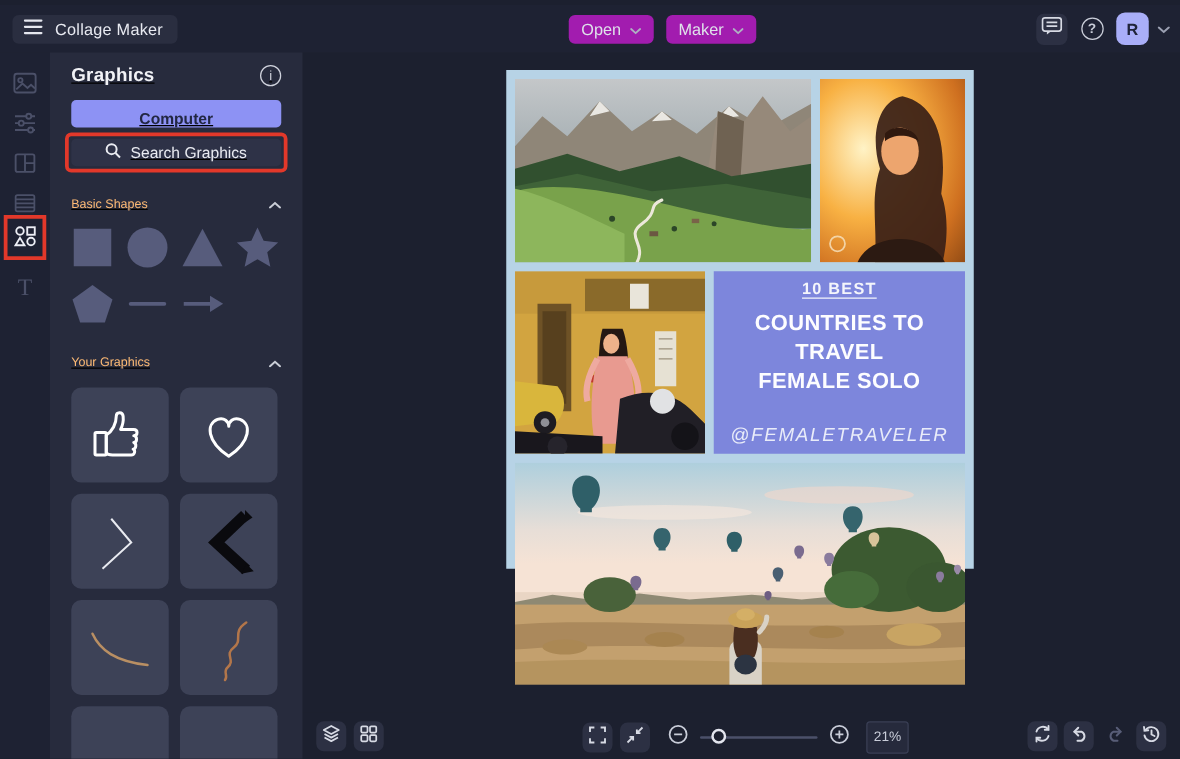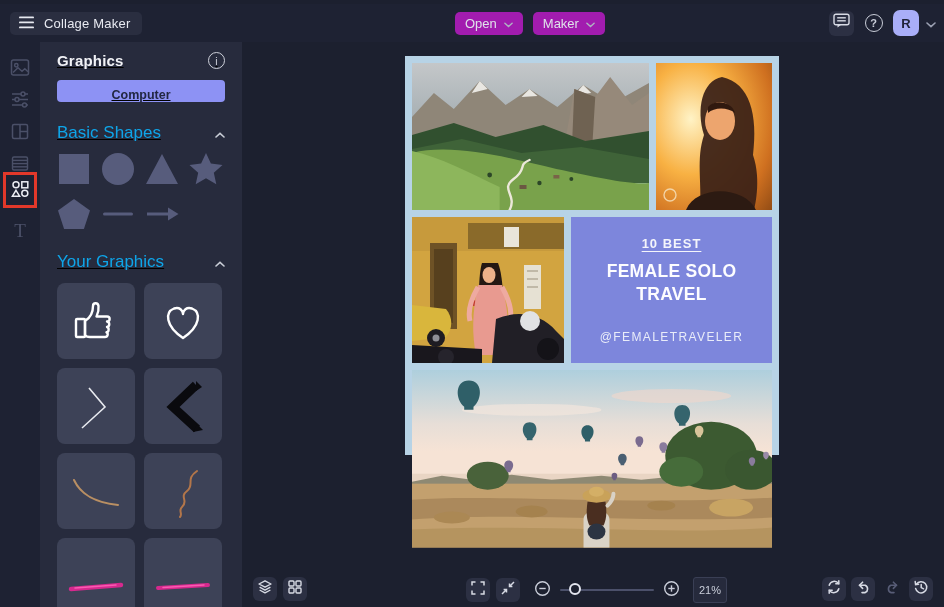--- a/index.html
+++ b/index.html
@@ -38,41 +38,41 @@
   .panel-title { color:#f1f2f6; font-size:15px; font-weight:bold; letter-spacing:.2px; }
   .info-circle { width:17px; height:17px; border:1.5px solid #cfd2dc; border-radius:50%; color:#cfd2dc;
     font-size:10.5px; font-style:normal; display:flex; align-items:center; justify-content:center; cursor:pointer; }
   .btn-computer { margin-top:11px; height:22px; width:168px; border-radius:4px; background:#8d92f4;
     color:#222742; font-size:12.5px; font-weight:bold; display:flex; align-items:flex-end; justify-content:center; cursor:pointer; }
   .search-wrap { position:relative; margin-top:9px; width:168px; }
   .btn-search { height:22px; width:168px; border-radius:4px; background:#2e3247; color:#e9ebf1;
     font-size:12.5px; display:flex; align-items:center; justify-content:center; gap:7px; cursor:pointer; }
   .search-red { left:-5px; top:-5px; width:178px; height:32px; border-radius:5px; }
   .section-header { margin-top:21px; display:flex; align-items:center; justify-content:space-between; cursor:pointer; }
-  .section-label { color:#0ea5e9; font-size:17px; }
+  .section-label { color:#fdba74; font-size:10px; }
   .shapes-grid { margin-top:9px; width:168px; display:flex; flex-wrap:wrap; gap:11px 10px; }
   .shape { width:34px; height:34px; display:flex; align-items:center; justify-content:center; cursor:pointer; }
   .tiles-grid { margin-top:11px; display:grid; grid-template-columns:78px 78px; gap:9px; }
   .tile { width:78px; height:76px; background:#3d4257; border-radius:8px;
     display:flex; align-items:center; justify-content:center; cursor:pointer; }
 
   
   .canvas { position:absolute; left:242px; top:38px; width:702px; height:532px; background:#1c202f; }
   .collage { position:absolute; left:163px; top:18px; width:374px; height:399px;
     background:#b7d3e6; padding:7px; display:flex; flex-direction:column; gap:7px; }
   .c-row { display:flex; gap:7px; }
   .cell { overflow:hidden; cursor:pointer; }
   .cell svg { display:block; width:100%; height:100%; }
   .text-cell { background:#7d86dc; display:flex; flex-direction:column; align-items:center;
     justify-content:center; text-align:center; padding:0 12px; }
   .tc-heading { color:#f4f5fb; font-size:13px; font-weight:bold; letter-spacing:1px;
     text-decoration:underline; text-underline-offset:3px; }
   .tc-lines { margin-top:9px; color:#fdfdff; font-size:17.5px; font-weight:bold;
     line-height:1.32; letter-spacing:.3px; }
-  .tc-handle { margin-top:24px; color:#e9ecf9; font-size:12px; letter-spacing:1.4px; }
+  .tc-handle { margin-top:24px; color:#e9ecf9; font-size:15px; letter-spacing:1.4px;font-style:italic; }
 
   
   .bottombar { position:absolute; left:242px; top:570px; width:702px; height:37px; background:#1c202f; }
   .bb-left { position:absolute; left:11px; top:7px; display:flex; gap:6px; }
   .bb-center { position:absolute; left:224px; top:7px; display:flex; align-items:center; }
   .bb-right { position:absolute; right:11px; top:7px; display:flex; gap:5px; align-items:center; }
   .ibtn { width:24px; height:24px; border-radius:6px; background:#2c3043;
     display:flex; align-items:center; justify-content:center; cursor:pointer; }
   .ghost { background:transparent; }
   .bb-gap { width:14px; }
@@ -198,20 +198,32 @@
   <div class="panel">
     <div class="panel-header">
       <span class="panel-title">Graphics</span>
       <span class="info-circle">i</span>
     </div>
 
     <div class="btn-computer">
       <span>Computer</span>
     </div>
 
+    <div class="search-wrap">
+      <div class="btn-search">
+        <span>
+          <svg width="13" height="13" viewBox="0 0 13 13" fill="none" stroke="#e9ebf1" stroke-width="1.6">
+            <circle cx="5.3" cy="5.3" r="4"></circle>
+              <line x1="8.4" y1="8.4" x2="12" y2="12"></line>
+          </svg>
+        </span>
+        <span>Search Graphics</span>
+      </div>
+      <div class="red-box search-red"></div>
+    </div>
 
     <div class="section-header">
       <span class="section-label">Basic Shapes</span>
       <span><svg width="10" height="6" viewBox="0 0 10 6">
             <polyline points="1,5 5,1.4 9,5" fill="none" stroke="#c9cdd6" stroke-width="1.6" stroke-linecap="round"></polyline>
           </svg></span>
     </div>
 
     <div class="shapes-grid">
       <div class="shape">
@@ -381,22 +393,23 @@
             <path d="M84 102 C 108 92 130 98 144 114 L152 122 L152 146 L80 146 Z" fill="#211f26"></path>
             <circle cx="118" cy="104" r="10" fill="#e1e2e4"></circle>
             <circle cx="136" cy="132" r="11" fill="#141318"></circle>
             <path d="M0 128 L70 132 L70 146 L0 146 Z" fill="#19171d"></path>
             <circle cx="34" cy="140" r="8" fill="#26242c"></circle>
           </svg>
         </div>
         <div class="cell text-cell" style="width:201px">
           <span class="tc-heading">10 BEST</span>
           <div class="tc-lines">
+            <div>COUNTRIES TO</div>
+            <div>TRAVEL</div>
             <div>FEMALE SOLO</div>
-            <div>TRAVEL</div>
           </div>
           <span class="tc-handle">@FEMALETRAVELER</span>
         </div>
       </div>
 
       <div class="c-row" style="height:178px">
         <div class="cell" style="width:360px">
           <svg viewBox="0 0 361 178" preserveAspectRatio="none">
             <defs>
               <linearGradient id="bsky" x1="0" y1="0" x2="0" y2="1">

